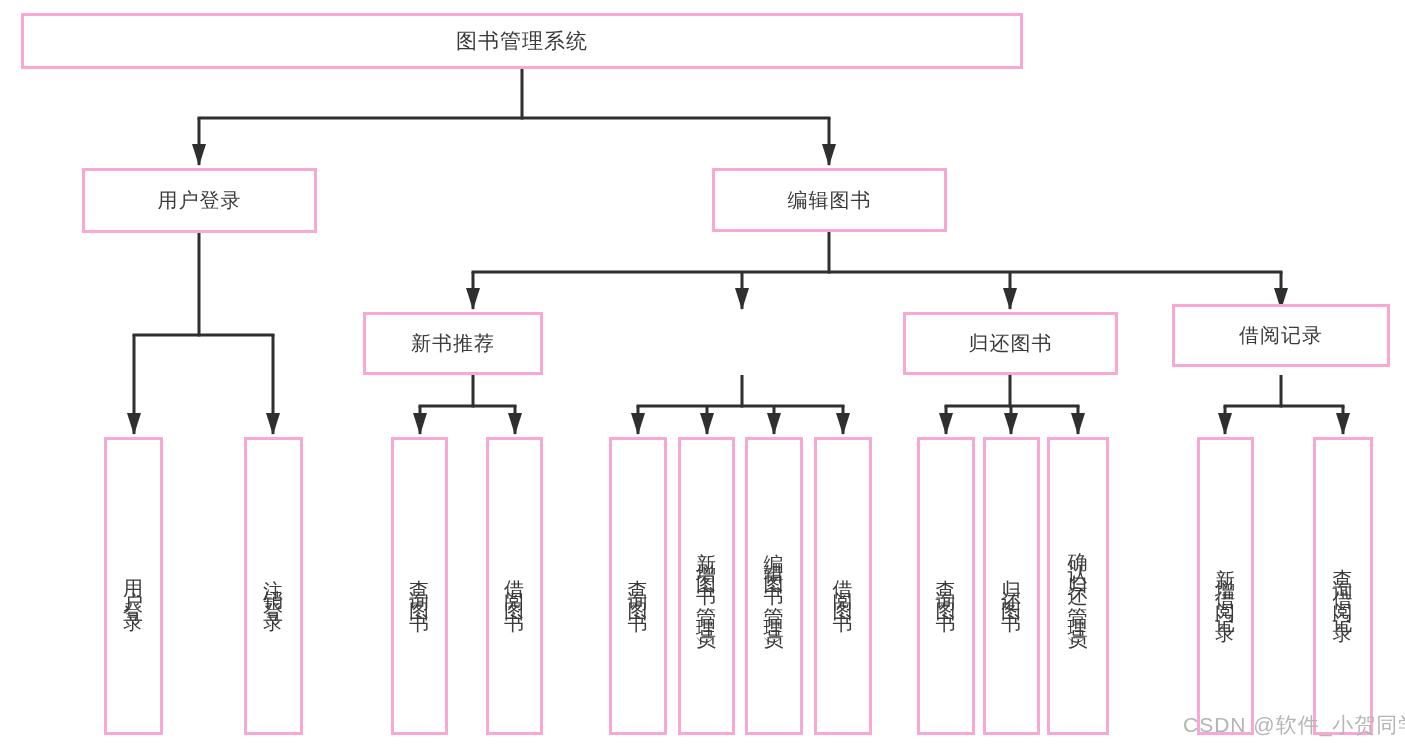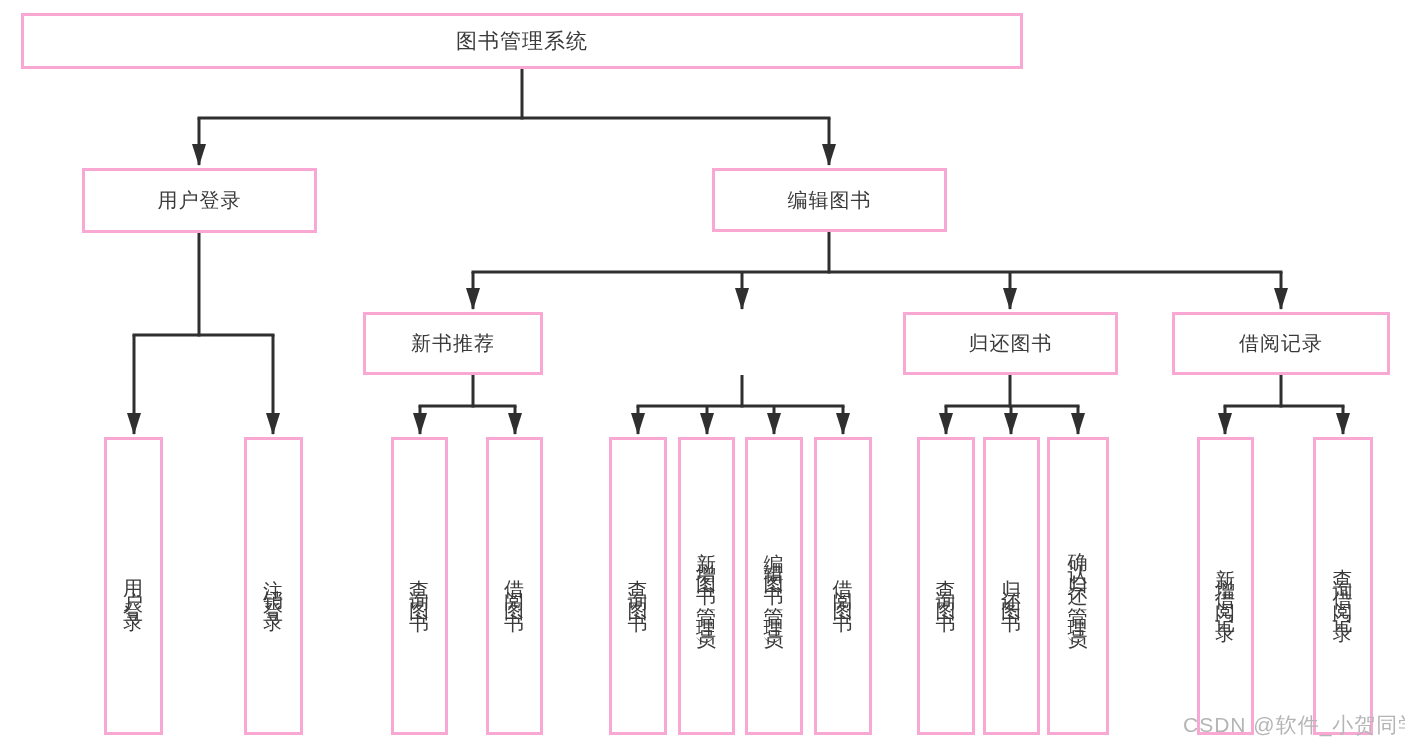--- a/index.html
+++ b/index.html
@@ -113,21 +113,21 @@
   <div class="node hnode" style="left:712px; top:168px; width:235px; height:64px;">
     <span>编辑图书</span>
   </div>
 
   <div class="node hnode" style="left:363px; top:312px; width:180px; height:63px;">
     <span>新书推荐</span>
   </div>
   <div class="node hnode" style="left:903px; top:312px; width:215px; height:63px;">
     <span>归还图书</span>
   </div>
-  <div class="node hnode" style="left:1172px; top:312px; width:218px; height:63px;">
+  <div class="node hnode" style="left:1172px; top:304px; width:218px; height:63px;">
     <span>借阅记录</span>
   </div>
 
   <div class="node vnode" style="left:104px; top:437px; width:59px; height:298px;">
     <span>用户登录</span>
   </div>
   <div class="node vnode" style="left:244px; top:437px; width:59px; height:298px;">
     <span>注销登录</span>
   </div>
 

